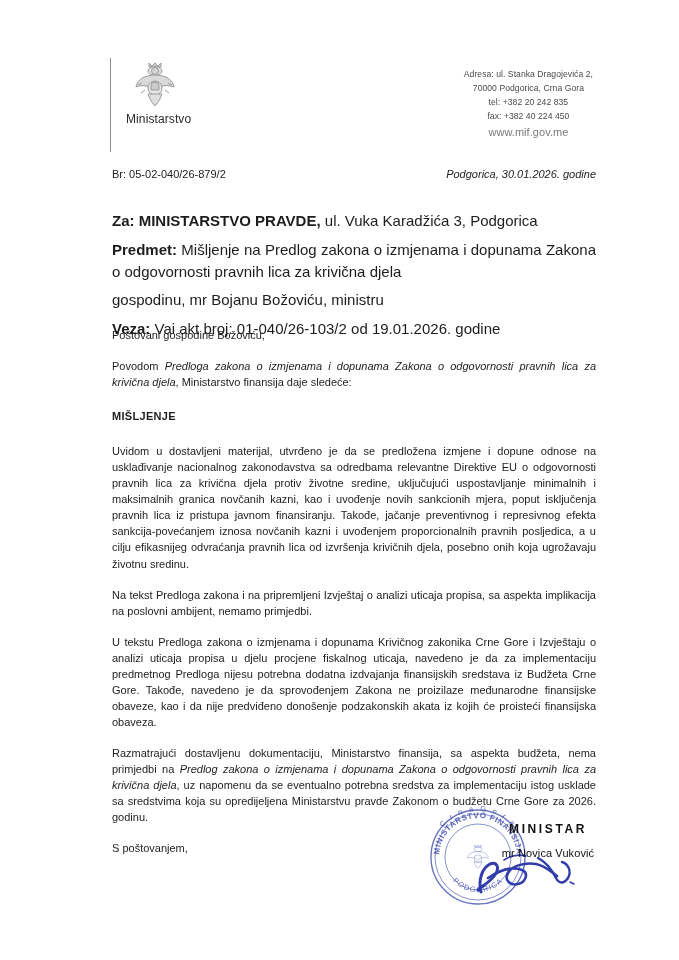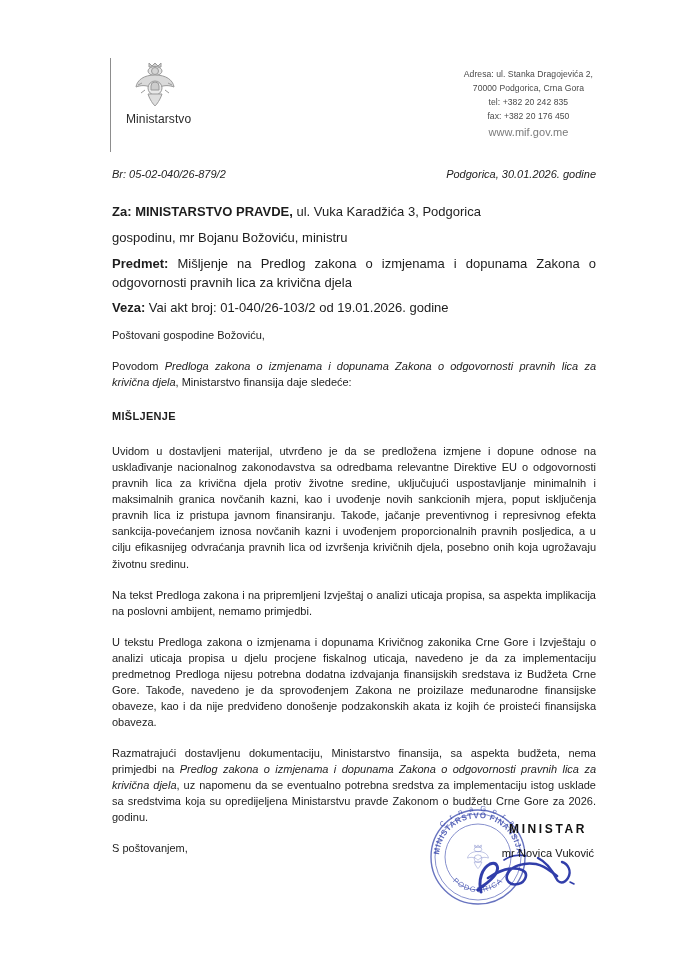--- a/index.html
+++ b/index.html
@@ -69,31 +69,31 @@
 
   
   .refrow {
     position: absolute;
     left: 112px;
     top: 168px;
     width: 484px;
     font-size: 11px;
     color: #222;
   }
-  .refrow .ref { float: left; font-style: italic; }
+  .refrow .ref { float: left; }
   .refrow .date { float: right; font-style: italic; }
   .refrow:after { content: ""; display: block; clear: both; }
 
   
   .meta {
     position: absolute;
     left: 112px;
-    top: 203px;
+    top: 210px;
     width: 484px;
-    font-size: 13px;
+    font-size: 15px;
     line-height: 1.45;
     color: #1d1d1d;
   }
   .meta .line { margin-bottom: 7px; }
   .meta .line:last-child { margin-bottom: 16px; }
   .meta b { font-weight: bold; }
   .meta .justified {
     text-align: justify;
     text-justify: inter-word;
   }
@@ -185,39 +185,39 @@
       </svg>
       <div class="lh-name">
         <div>Ministarstvo</div>
       </div>
     </div>
 
     <div class="lh-address">
       <div>Adresa: ul. Stanka Dragojevića 2,</div>
       <div>70000 Podgorica, Crna Gora</div>
       <div>tel: +382 20 242 835</div>
-      <div>fax: +382 20 176 450</div>
+      <div>fax: +382 40 224 450</div>
       <div class="web">www.mif.gov.me</div>
     </div>
   </div>
 
   <div class="refrow">
     <span class="ref">Br: 05-02-040/26-879/2</span>
     <span class="date">Podgorica, 30.01.2026. godine</span>
   </div>
 
   <div class="meta">
     <div class="line">
       <b>Za:</b>
       <b>MINISTARSTVO PRAVDE,</b><span> ul. Vuka Karadžića 3, Podgorica</span>
     </div>
-    <div class="line">gospodinu, mr Bojanu Božoviću, ministru</div>
     <div class="line justified">
       <b>Predmet:</b><span> Mišljenje na Predlog zakona o izmjenama i dopunama Zakona o odgovornosti pravnih lica za krivična djela</span>
     </div>
+    <div class="line">gospodinu, mr Bojanu Božoviću, ministru</div>
     <div class="line">
       <b>Veza:</b><span> Vai akt broj: 01-040/26-103/2 od 19.01.2026. godine</span>
     </div>
   </div>
 
   <div class="body">
     <p>Poštovani gospodine Božoviću,</p>
 
     <p><span>Povodom </span><i>Predloga zakona o izmjenama i dopunama Zakona o odgovornosti pravnih lica za krivična djela</i><span>, Ministarstvo finansija daje sledeće:</span></p>
 

